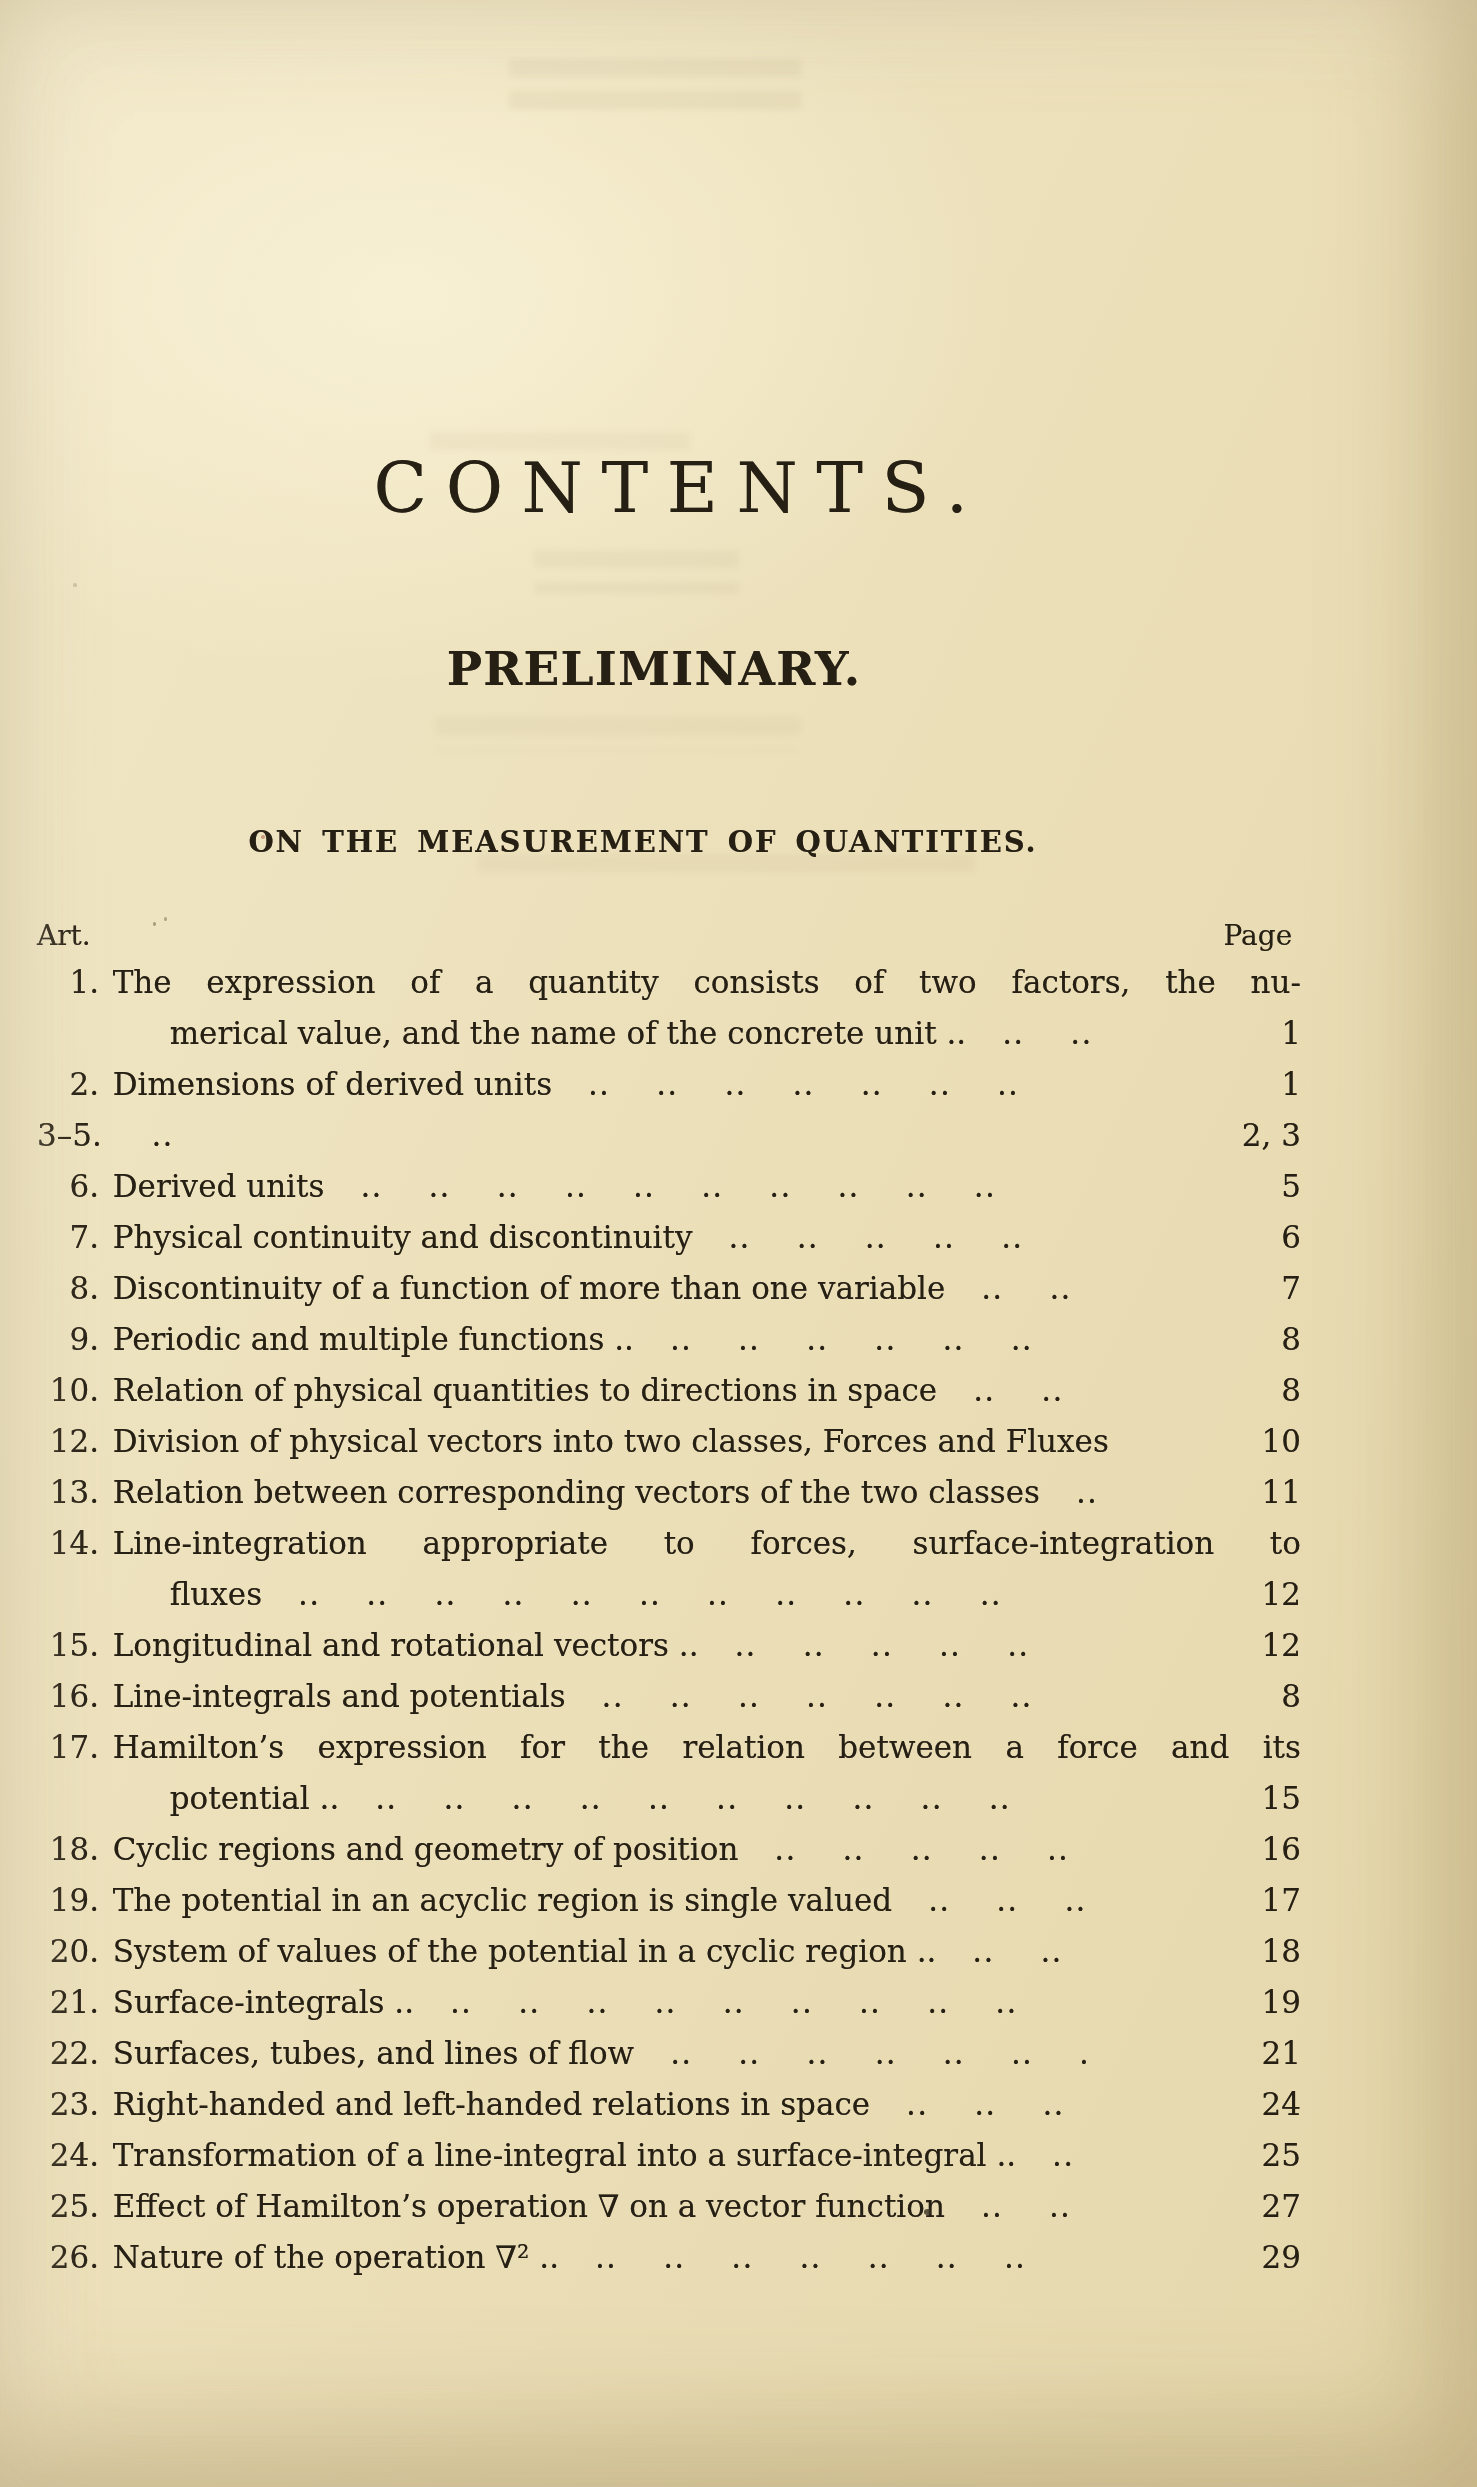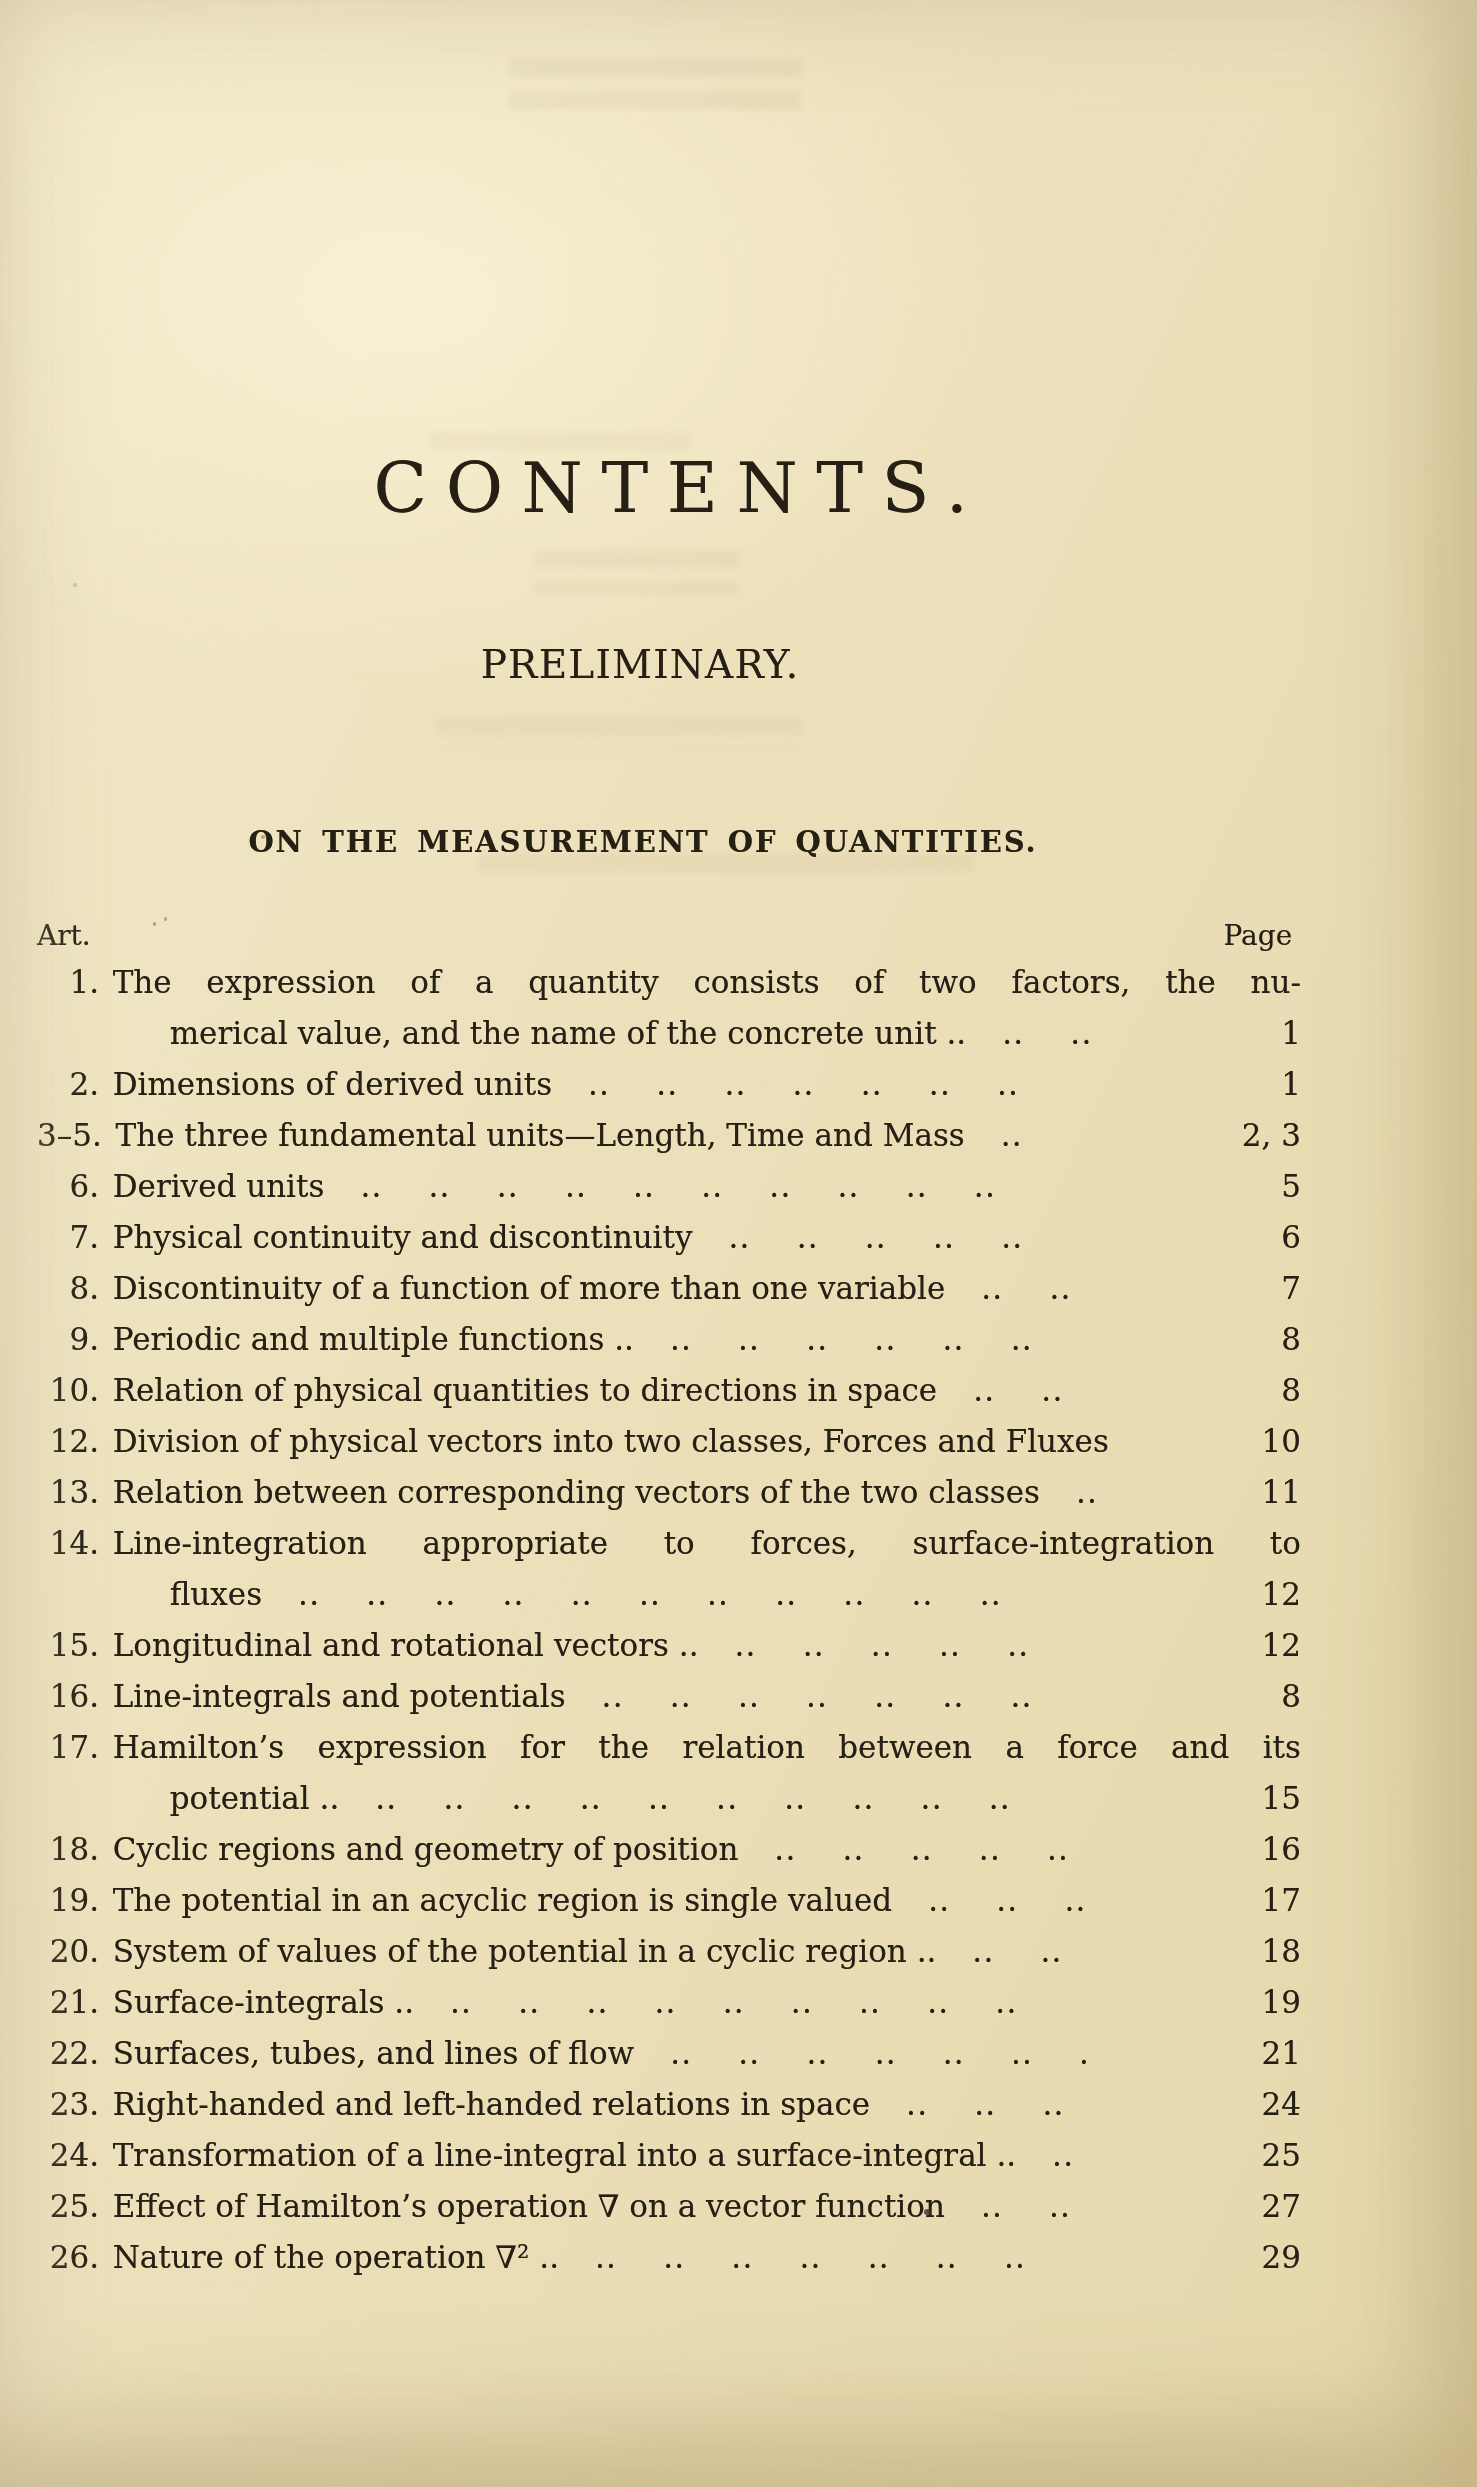--- a/index.html
+++ b/index.html
@@ -44,22 +44,22 @@
   .s5{left:73px;top:583px;width:3.7px;height:3.7px;background:#8a7a58;opacity:.3;filter:blur(0.6px);}
 
   .ink{color:#261f14;text-shadow:0 0 0.6px rgba(38,31,20,.55);}
 
   .title{
     position:absolute;top:453px;left:680px;transform:translateX(-50%);
     font-size:70px;font-weight:400;letter-spacing:18.6px;line-height:1;
     margin:0;white-space:nowrap;
   }
   .subtitle{
-    position:absolute;top:645px;left:640px;transform:translateX(-50%);
-    font-size:39px;font-weight:400;letter-spacing:1.2px;line-height:1;
+    position:absolute;top:645px;left:654px;transform:translateX(-50%);
+    font-size:47px;font-weight:700;letter-spacing:1.2px;line-height:1;
     margin:0;white-space:nowrap;
   }
   .heading{
     position:absolute;top:828px;left:643px;transform:translateX(-50%);
     font-size:29px;font-weight:700;letter-spacing:1.9px;word-spacing:6.2px;
     line-height:1;margin:0;white-space:nowrap;
   }
   .cols{
     position:absolute;top:921px;left:37px;width:1264px;height:29px;
     font-size:28px;line-height:29px;
@@ -112,21 +112,20 @@
         <div class="pg">1</div>
       </div>
       <div class="toc-row">
         <span class="num">2.</span>
         <div class="txt">Dimensions of derived units</div>
         <div class="leader"><span class="dots">.. .. .. .. .. .. ..</span></div>
         <div class="pg">1</div>
       </div>
       <div class="toc-row">
         <span class="num">3–5.</span>
-        <div class="txt">The three fundamental units—Length, Time and Mass</div>
         <div class="leader"><span class="dots">..</span></div>
         <div class="pg">2, 3</div>
       </div>
       <div class="toc-row">
         <span class="num">6.</span>
         <div class="txt">Derived units</div>
         <div class="leader"><span class="dots">.. .. .. .. .. .. .. .. .. ..</span></div>
         <div class="pg">5</div>
       </div>
       <div class="toc-row">

